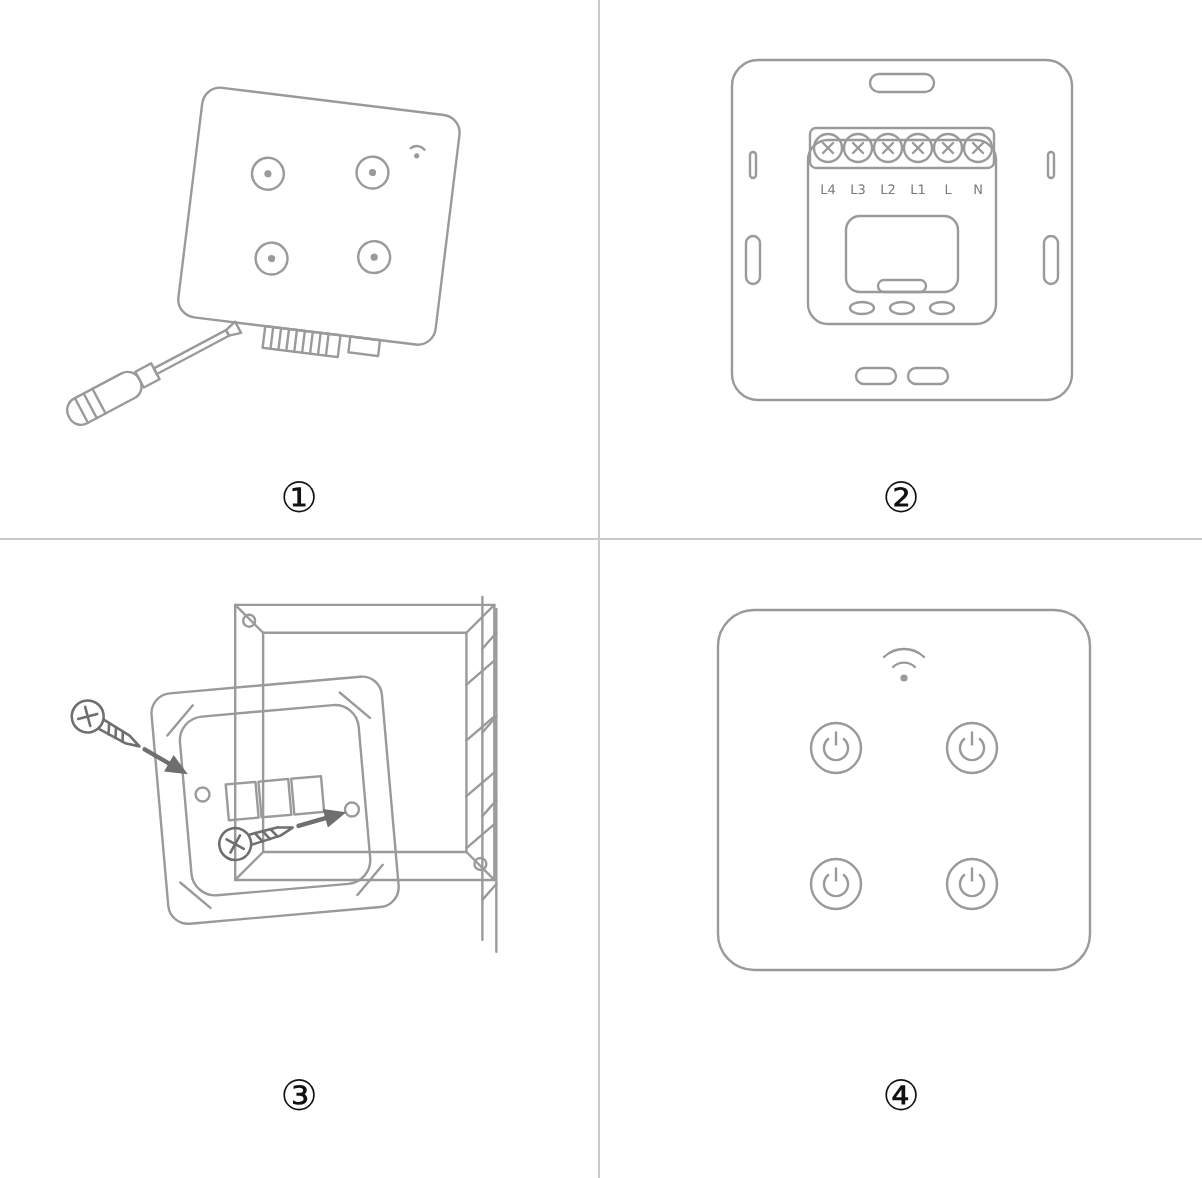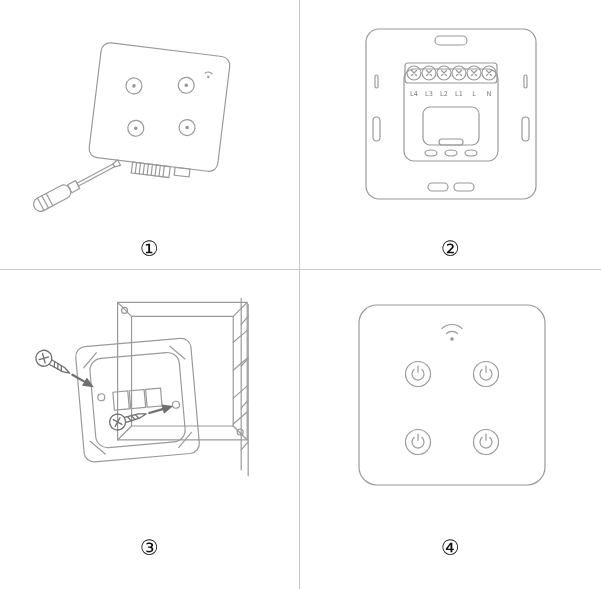--- a/index.html
+++ b/index.html
@@ -8,21 +8,21 @@
   }
   *{box-sizing:border-box;margin:0;padding:0}
   html,body{background:#fff}
   body{font-family:"DejaVu Sans","Liberation Sans",sans-serif}
   .sheet{position:relative;width:601px;height:589px;background:var(--bg);overflow:hidden}
   .grid{display:grid;width:100%;height:100%;grid-template-columns:300px 301px;grid-template-rows:270px 319px}
   .cell{position:relative}
   .cell.tl{border-right:1px solid var(--divider);border-bottom:1px solid var(--divider)}
   .cell.tr{border-bottom:1px solid var(--divider)}
   .cell.bl{border-right:1px solid var(--divider)}
-  .art{position:absolute;inset:0;display:flex;align-items:flex-end;justify-content:center}
+  .art{position:absolute;inset:0;display:flex;align-items:center;justify-content:center}
   .art svg{display:block}
   .step-num{position:absolute;left:0;right:0;text-align:center;font-size:21px;line-height:1;color:var(--text);user-select:none}
   .tl .step-num,.tr .step-num{bottom:9px}
   .bl .step-num,.br .step-num{bottom:30px}
   .ln{fill:none;stroke:var(--line);stroke-width:1.2;stroke-linecap:round;stroke-linejoin:round}
   .lnd{fill:none;stroke:var(--line-dark);stroke-width:1.3;stroke-linecap:round;stroke-linejoin:round}
   .fil{fill:var(--line);stroke:none}
   .fild{fill:var(--line-dark);stroke:none}
   .tlabel{fill:#7a7a7a;font-size:6.5px;font-family:"DejaVu Sans",sans-serif;text-anchor:middle}
 </style>

